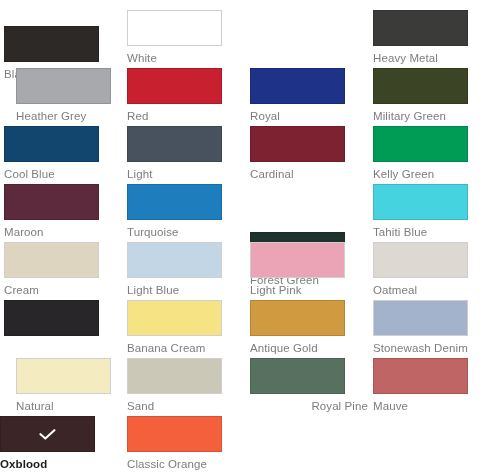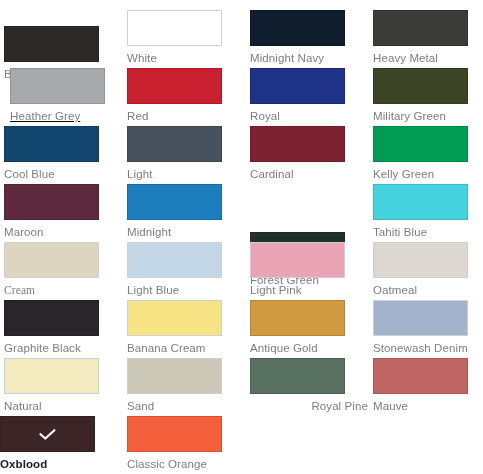--- a/index.html
+++ b/index.html
@@ -68,29 +68,25 @@
 
 <div id="color-swatch-grid">
     <div class="swatch-cell" style="left: 4px; top: 26px;">
       <div class="swatch-chip" style="width: 95px; height: 36px; background: rgb(45, 41, 38);"></div>
       <div class="swatch-label">Black</div>
     </div>
     <div class="swatch-cell" style="left: 127px; top: 10px;">
       <div class="swatch-chip light-chip" style="width: 95px; height: 36px; background: rgb(255, 255, 255);"></div>
       <div class="swatch-label">White</div>
     </div>
-    <div class="swatch-cell" style="left: 250px; top: 10px;">
-      <div class="swatch-chip" style="width: 95px; height: 36px; background: rgb(16, 29, 44);"></div>
-      <div class="swatch-label">Midnight Navy</div>
-    </div>
     <div class="swatch-cell" style="left: 373px; top: 10px;">
       <div class="swatch-chip" style="width: 95px; height: 36px; background: rgb(59, 59, 57);"></div>
       <div class="swatch-label">Heavy Metal</div>
     </div>
-    <div class="swatch-cell" style="left: 10px; top: 68px; text-decoration: underline;">
+    <div class="swatch-cell" style="left: 16px; top: 68px;">
       <div class="swatch-chip" style="width: 95px; height: 36px; background: rgb(167, 169, 172);"></div>
       <div class="swatch-label">Heather Grey</div>
     </div>
     <div class="swatch-cell" style="left: 127px; top: 68px;">
       <div class="swatch-chip" style="width: 95px; height: 36px; background: rgb(200, 32, 47);"></div>
       <div class="swatch-label">Red</div>
     </div>
     <div class="swatch-cell" style="left: 250px; top: 68px;">
       <div class="swatch-chip" style="width: 95px; height: 36px; background: rgb(30, 50, 136);"></div>
       <div class="swatch-label">Royal</div>
@@ -114,63 +110,62 @@
     <div class="swatch-cell" style="left: 373px; top: 126px;">
       <div class="swatch-chip" style="width: 95px; height: 36px; background: rgb(0, 155, 84);"></div>
       <div class="swatch-label">Kelly Green</div>
     </div>
     <div class="swatch-cell" style="left: 4px; top: 184px;">
       <div class="swatch-chip" style="width: 95px; height: 36px; background: rgb(93, 42, 61);"></div>
       <div class="swatch-label">Maroon</div>
     </div>
     <div class="swatch-cell" style="left: 127px; top: 184px;">
       <div class="swatch-chip" style="width: 95px; height: 36px; background: rgb(30, 126, 189);"></div>
-      <div class="swatch-label">Midnight</div>
+      <div class="swatch-label">Turquoise</div>
     </div>
     <div class="swatch-cell" style="left: 250px; top: 184px; margin-top: 48px;">
       <div class="swatch-chip" style="width: 95px; height: 36px; background: rgb(31, 50, 46);"></div>
       <div class="swatch-label">Forest Green</div>
     </div>
     <div class="swatch-cell" style="left: 373px; top: 184px;">
       <div class="swatch-chip" style="width: 95px; height: 36px; background: rgb(70, 211, 224);"></div>
       <div class="swatch-label">Tahiti Blue</div>
     </div>
-    <div class="swatch-cell" style="left: 4px; top: 242px; font-family: Liberation Serif, serif;">
+    <div class="swatch-cell" style="left: 4px; top: 242px;">
       <div class="swatch-chip light-chip" style="width: 95px; height: 36px; background: rgb(222, 213, 193);"></div>
       <div class="swatch-label">Cream</div>
     </div>
     <div class="swatch-cell" style="left: 127px; top: 242px;">
       <div class="swatch-chip light-chip" style="width: 95px; height: 36px; background: rgb(195, 214, 230);"></div>
       <div class="swatch-label">Light Blue</div>
     </div>
     <div class="swatch-cell" style="left: 250px; top: 242px;">
       <div class="swatch-chip light-chip" style="width: 95px; height: 36px; background: rgb(235, 164, 182);"></div>
       <div class="swatch-label">Light Pink</div>
     </div>
     <div class="swatch-cell" style="left: 373px; top: 242px;">
       <div class="swatch-chip light-chip" style="width: 95px; height: 36px; background: rgb(222, 216, 210);"></div>
       <div class="swatch-label">Oatmeal</div>
     </div>
     <div class="swatch-cell" style="left: 4px; top: 300px;">
       <div class="swatch-chip" style="width: 95px; height: 36px; background: rgb(40, 38, 40);"></div>
-      <div class="swatch-label">Graphite Black</div>
     </div>
     <div class="swatch-cell" style="left: 127px; top: 300px;">
       <div class="swatch-chip light-chip" style="width: 95px; height: 36px; background: rgb(246, 227, 132);"></div>
       <div class="swatch-label">Banana Cream</div>
     </div>
     <div class="swatch-cell" style="left: 250px; top: 300px;">
       <div class="swatch-chip" style="width: 95px; height: 36px; background: rgb(208, 154, 64);"></div>
       <div class="swatch-label">Antique Gold</div>
     </div>
     <div class="swatch-cell" style="left: 373px; top: 300px;">
       <div class="swatch-chip light-chip" style="width: 95px; height: 36px; background: rgb(163, 179, 204);"></div>
       <div class="swatch-label">Stonewash Denim</div>
     </div>
-    <div class="swatch-cell" style="left: 4px; top: 358px;">
+    <div class="swatch-cell" style="left: 16px; top: 358px;">
       <div class="swatch-chip light-chip" style="width: 95px; height: 36px; background: rgb(244, 235, 193);"></div>
       <div class="swatch-label">Natural</div>
     </div>
     <div class="swatch-cell" style="left: 127px; top: 358px;">
       <div class="swatch-chip light-chip" style="width: 95px; height: 36px; background: rgb(203, 200, 183);"></div>
       <div class="swatch-label">Sand</div>
     </div>
     <div class="swatch-cell" style="left: 250px; top: 358px; text-align: right;">
       <div class="swatch-chip" style="width: 95px; height: 36px; background: rgb(87, 112, 95);"></div>
       <div class="swatch-label">Royal Pine</div>

